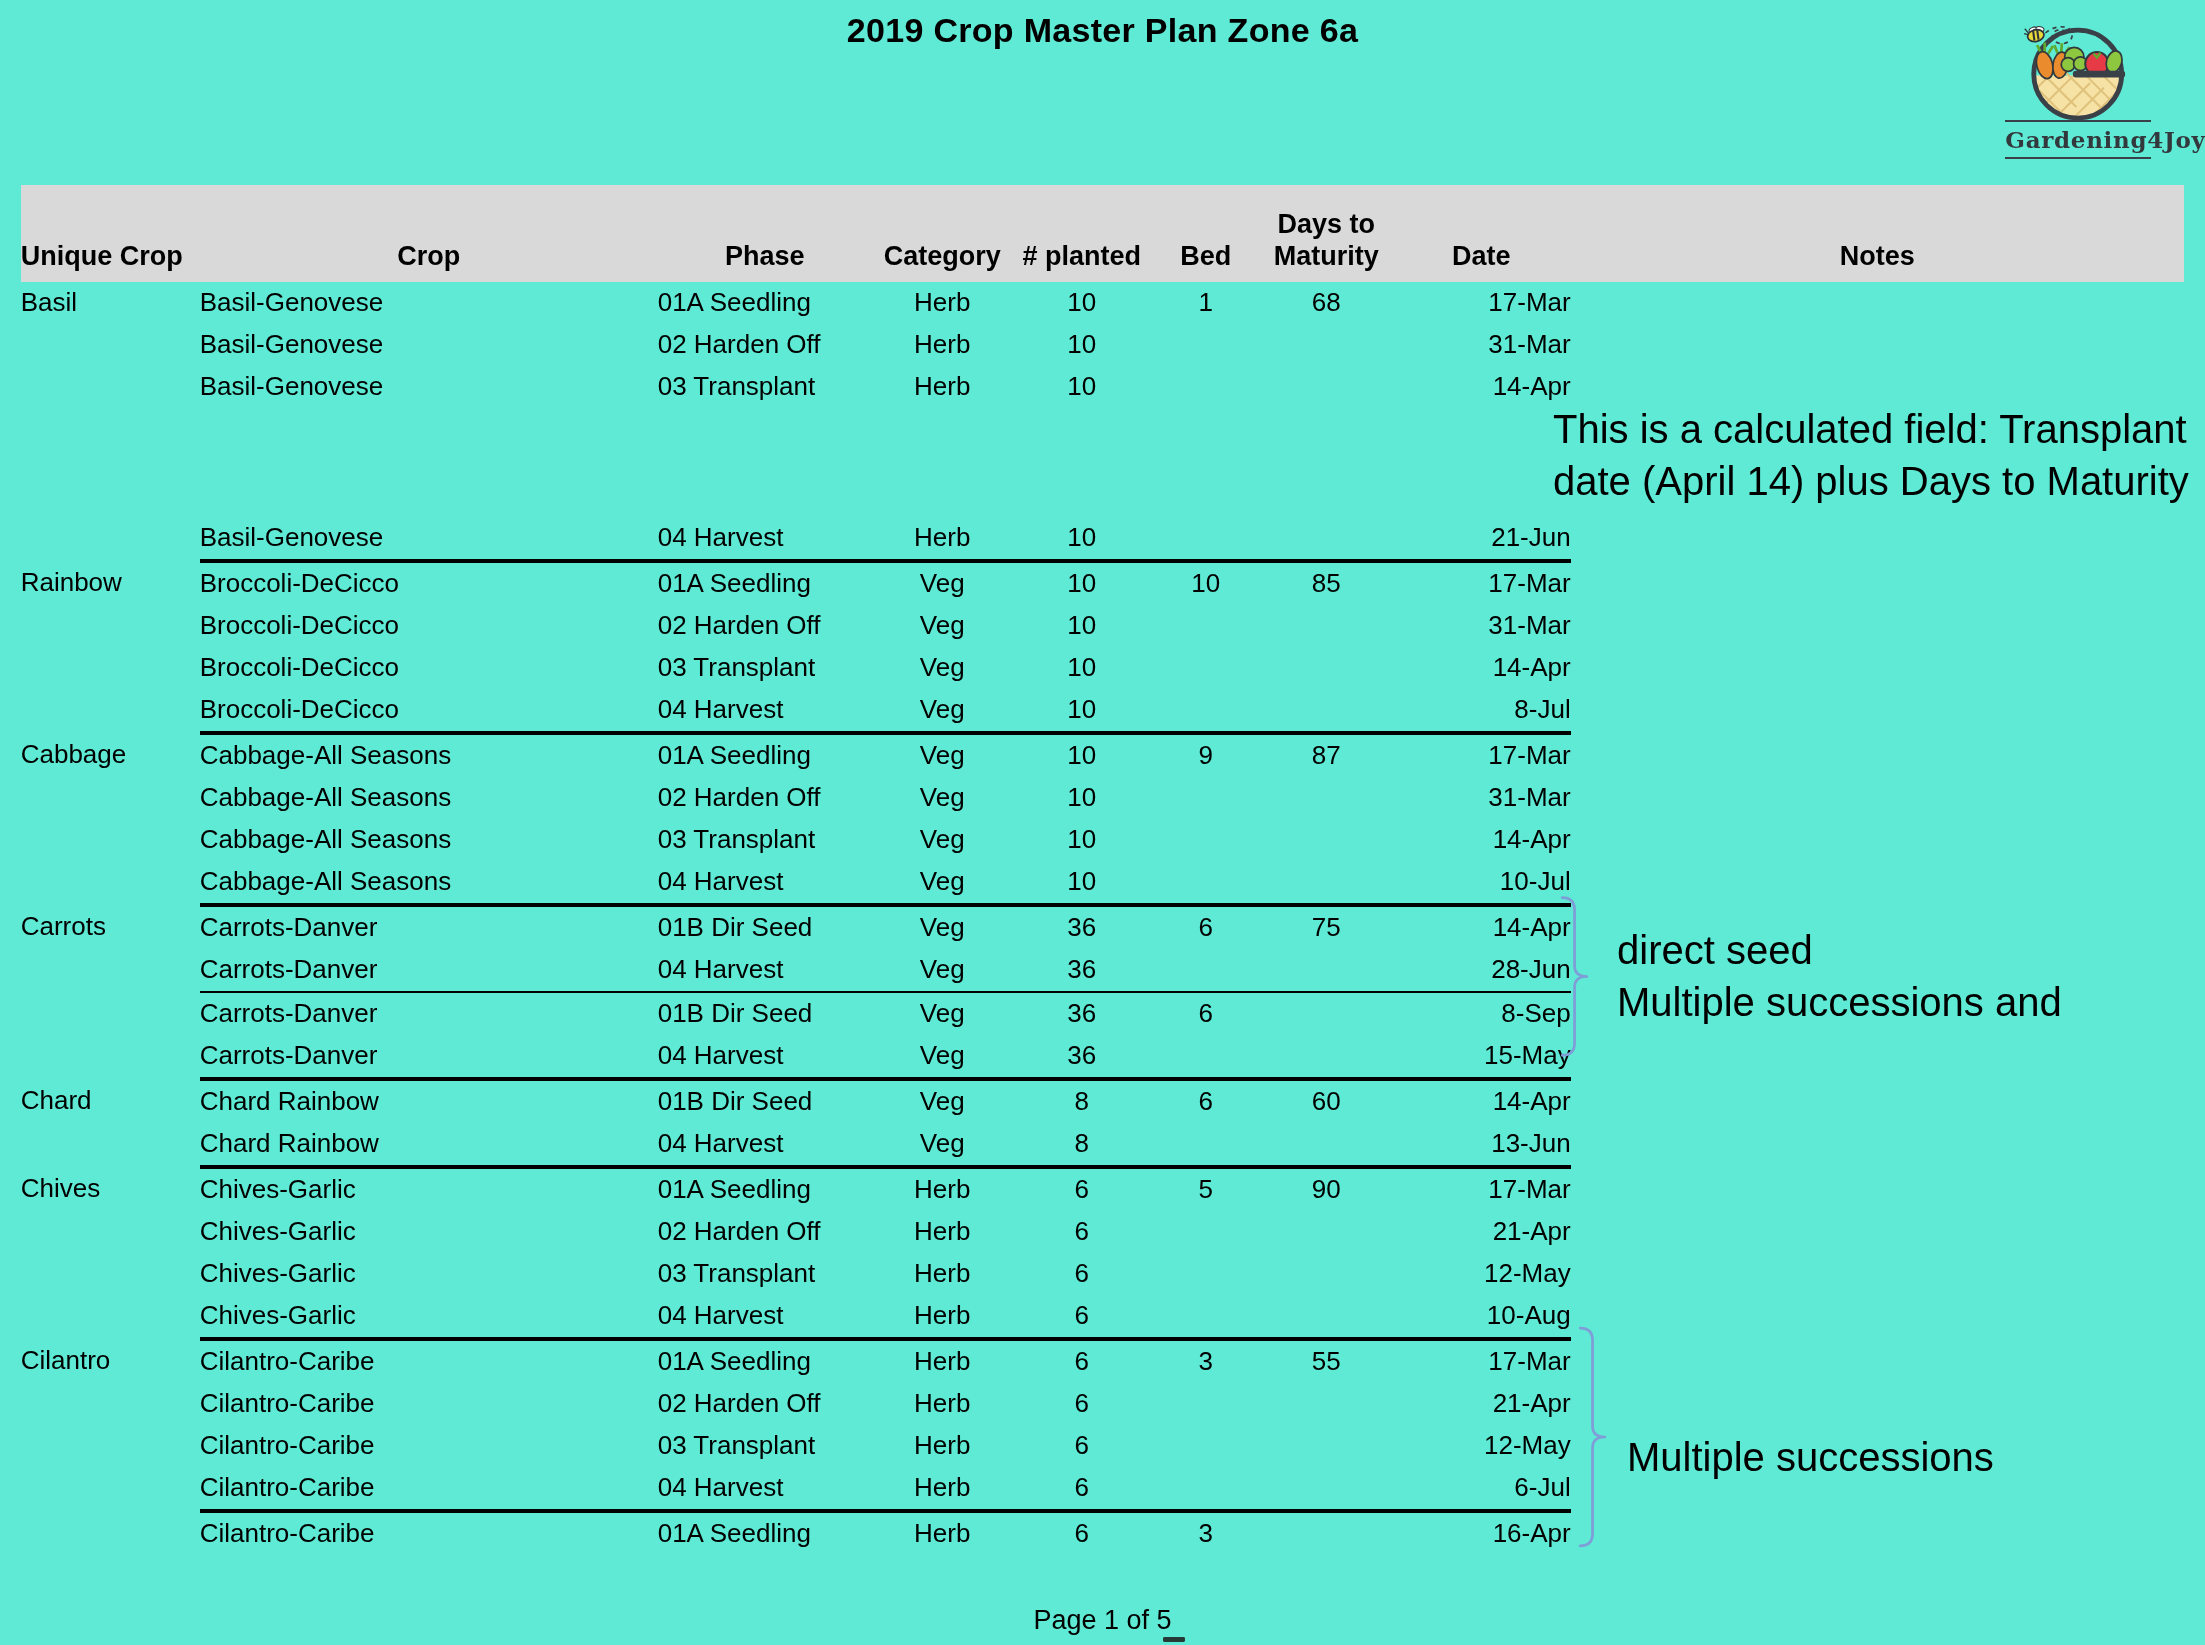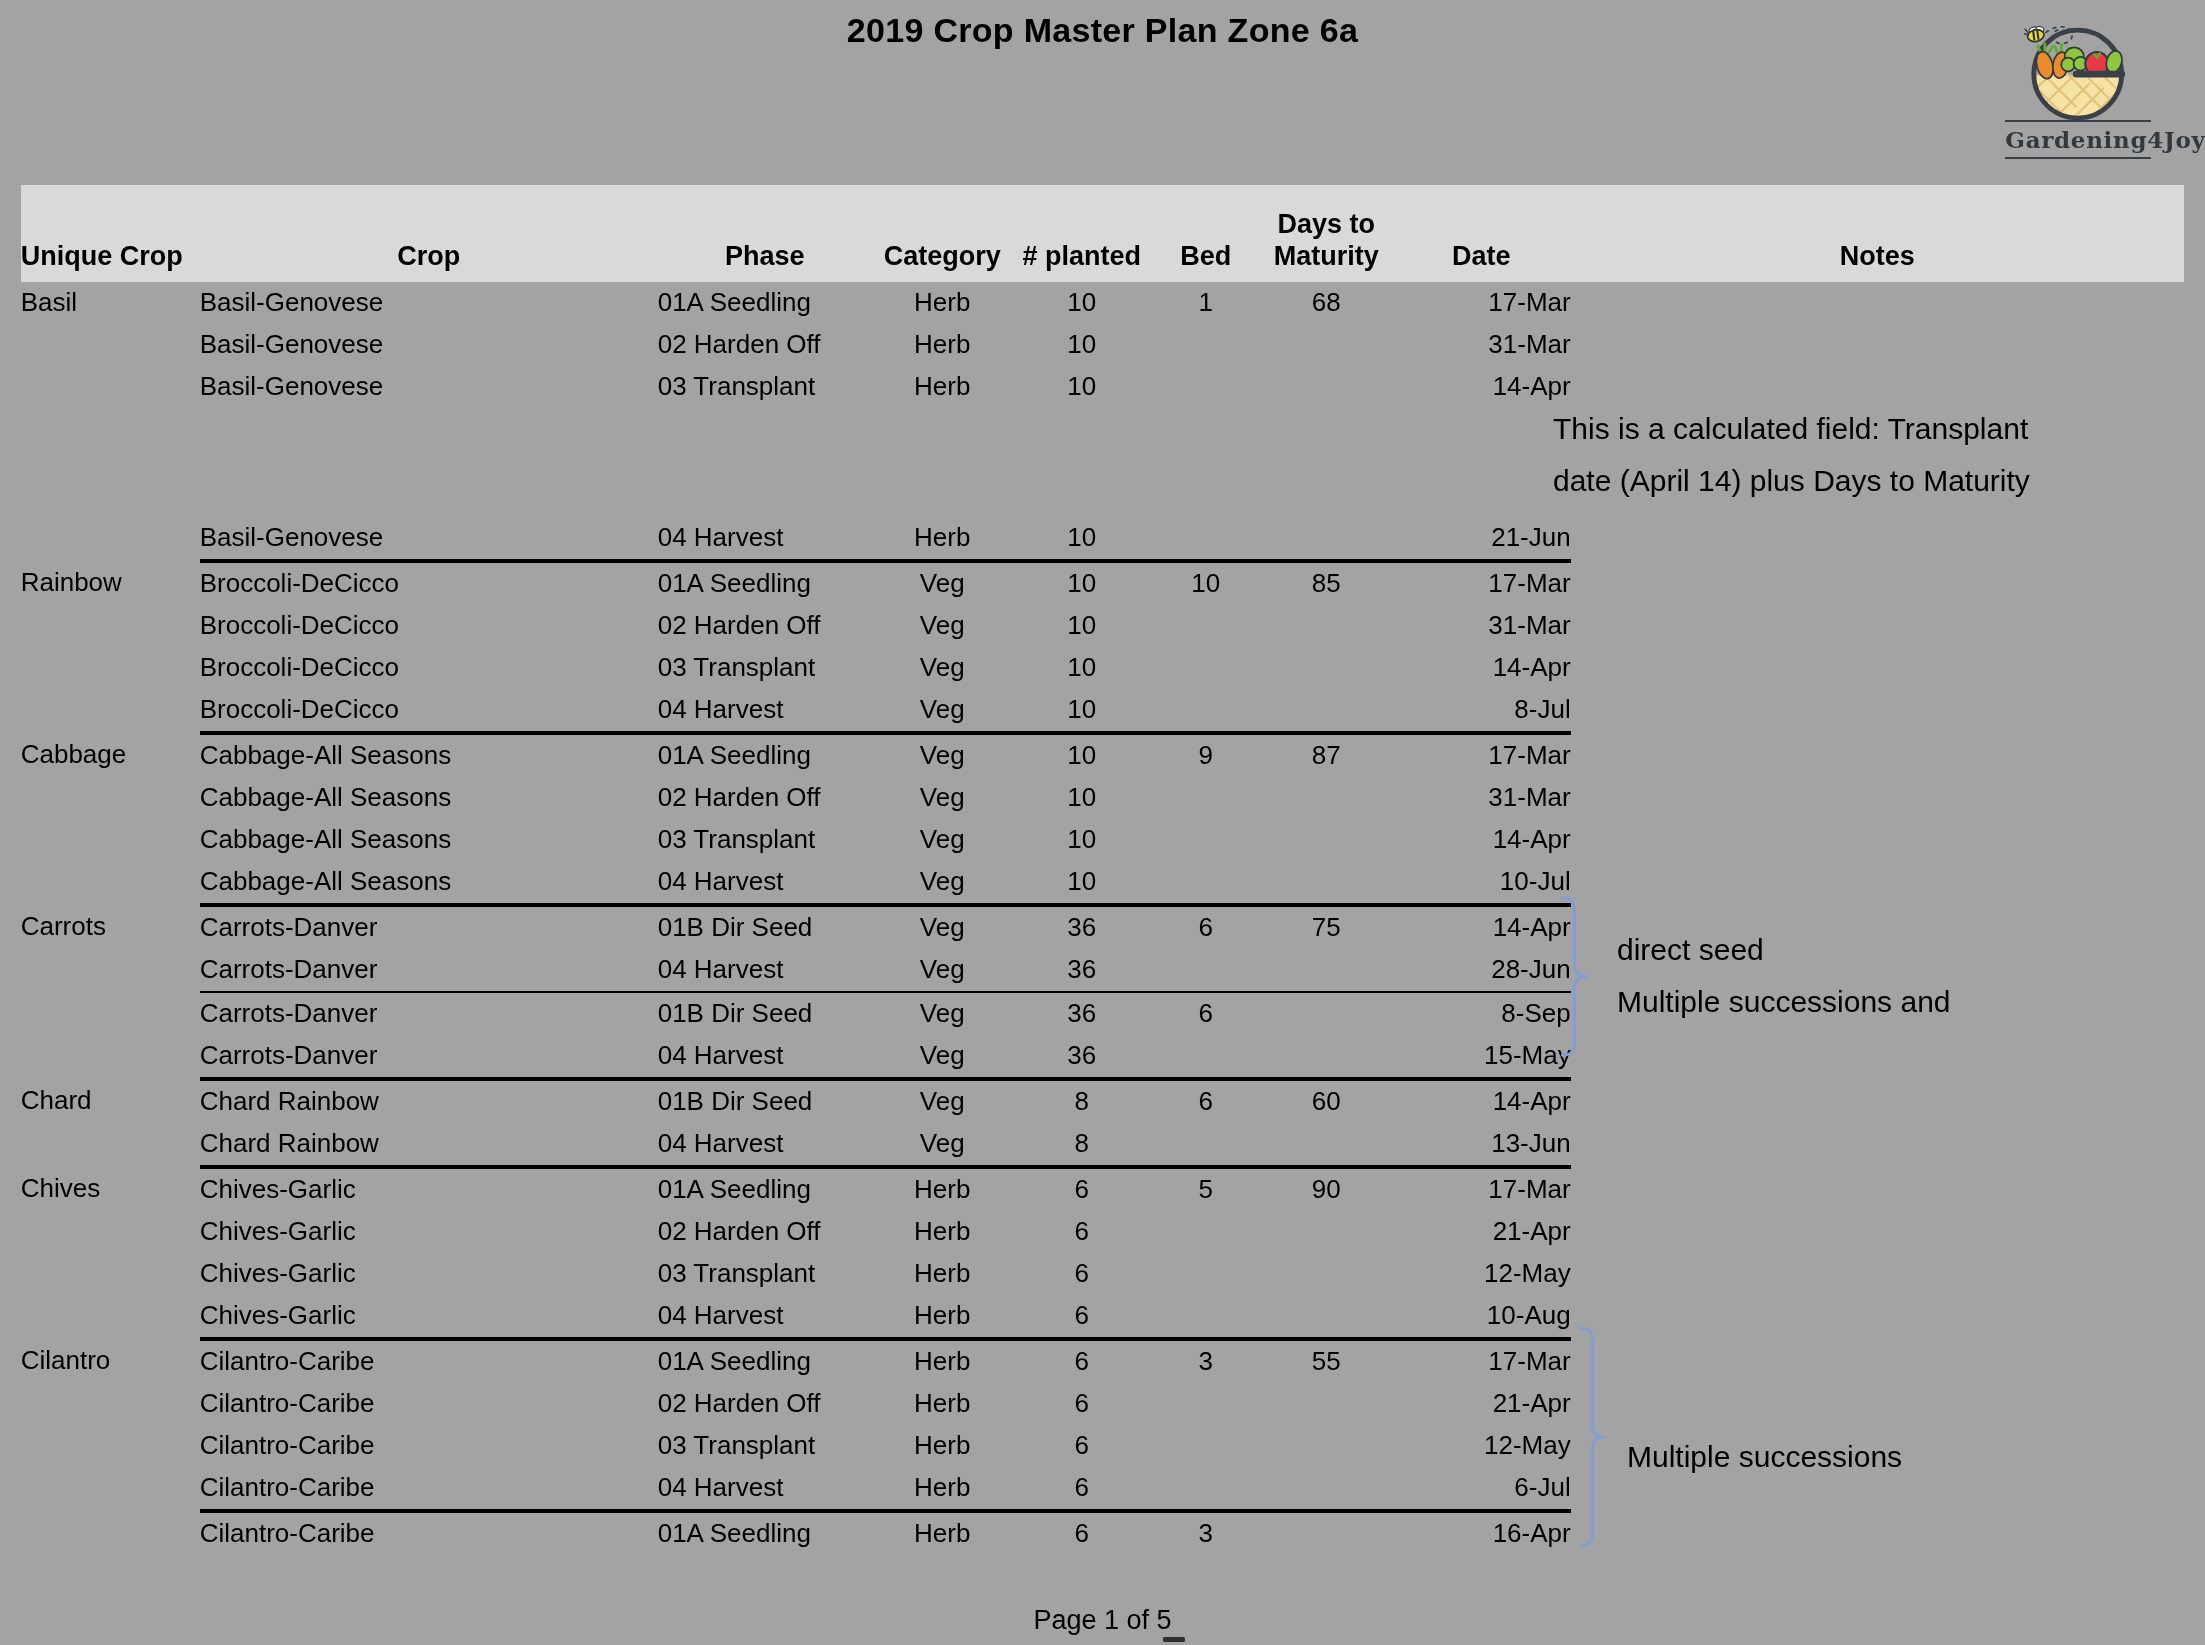--- a/index.html
+++ b/index.html
@@ -1,20 +1,20 @@
 <!DOCTYPE html>
 <html style="font-size:11px"><head>
 <meta charset="utf-8">
 <title>2019 Crop Master Plan Zone 6a</title>
 <style>
   html,body{margin:0;padding:0;background:#ffffff;}
   .page{
     position:relative;
     width:2205px;height:1645px;
-    background:#a3a3a3;
+    background:#5eead4;
     font-family:"Liberation Sans", sans-serif;
     color:#000;
     overflow:hidden;
   }
   .doc-title{
     position:absolute;top:11px;left:0;width:100%;
     text-align:center;font-size:34px;font-weight:bold;letter-spacing:0.3px;
   }
   
   table.crop{
@@ -35,21 +35,21 @@
   td.c1{padding-left:4.1px;text-align:left;}
   td.c2{padding-left:9.6px;text-align:left;}
   td.c3,td.c4,td.c5,td.c6{text-align:center;}
   td.c7{text-align:right;padding-right:27.5px;}
   td.c8{text-align:center;}
   td.bb-thick{border-bottom:4.1px solid #000;}
   td.bb-thin{border-bottom:2.1px solid #000;}
   td.small-date{font-size:22px;}
   tr.spacer td{border:none;}
   
-  .note{position:absolute;font-size:30px;line-height:52px;color:#000;white-space:nowrap;}
+  .note{position:absolute;font-size:40px;line-height:52px;color:#000;white-space:nowrap;}
   .note-calc{left:1553px;top:403px;}
   .note-carrots{left:1617px;top:924px;}
   .note-cilantro{left:1627px;top:1431px;}
   .brace{position:absolute;}
   
   .footer{position:absolute;left:0;top:1605px;width:100%;text-align:center;font-size:27px;}
   .fine-print-mark{
     position:absolute;left:1163px;top:1637px;width:22px;height:4.8px;
     background:#1b1b1b;opacity:.85;border-radius:1.4px;
   }

